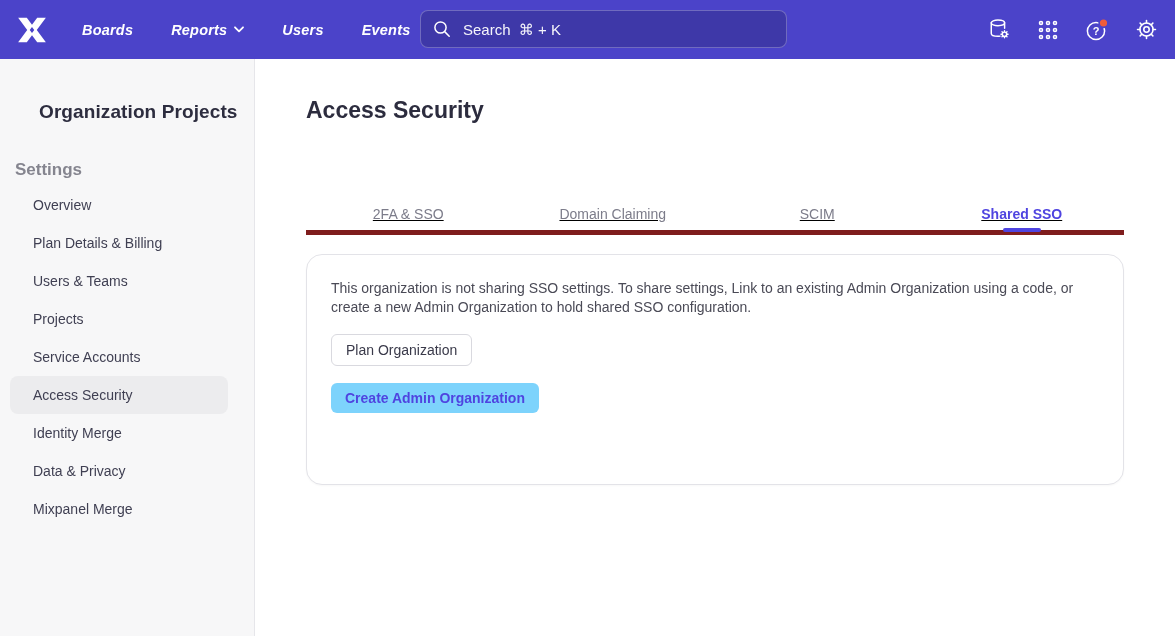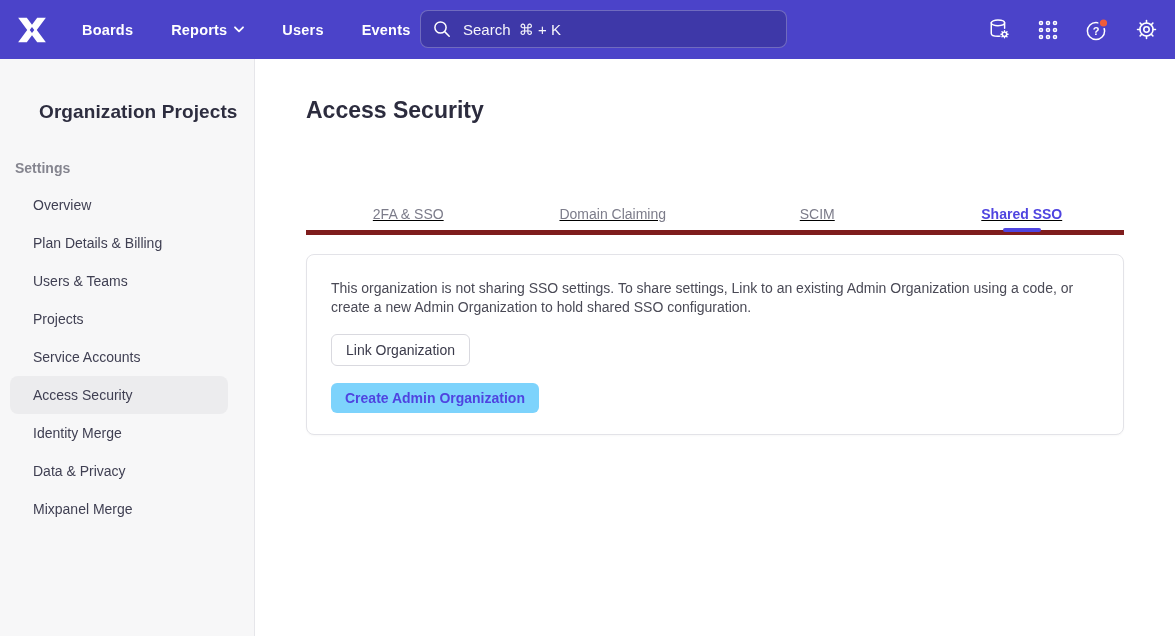--- a/index.html
+++ b/index.html
@@ -24,21 +24,21 @@
   .logo{
     position:absolute;left:16px;top:50%;transform:translateY(-50%);
     width:32px;height:28px;display:flex;align-items:center;justify-content:center;cursor:pointer;
   }
   .nav-links{
     position:absolute;left:82px;top:0;height:59px;
     display:flex;align-items:center;gap:38px;
   }
   .nav-link{
     display:flex;align-items:center;gap:7px;
-    color:#fff;font-size:14.5px;font-weight:600;letter-spacing:.2px;cursor:pointer;white-space:nowrap;
+    color:#fff;font-size:14.5px;font-weight:600;letter-spacing:.2px;cursor:pointer;white-space:nowrap;font-style:italic;
   }
   .search-wrap{
     position:absolute;left:420px;top:10px;width:367px;height:38px;
     background:rgba(0,0,0,0.16);border:1px solid rgba(255,255,255,0.26);
     border-radius:8px;display:flex;align-items:center;padding:0 12px;gap:10px;
   }
   .search-wrap input{
     flex:1;background:transparent;border:none;outline:none;
     color:#5eead4;font-size:15px;font-family:"Liberation Sans",sans-serif;font-weight:500;
   }
@@ -57,21 +57,21 @@
   .sidebar{
     position:absolute;top:59px;left:0;width:255px;height:577px;
     background:var(--sidebar-bg);border-right:1px solid #e6e6ea;
   }
   .sidebar-title{
     position:absolute;left:39px;top:42px;
     font-size:19px;font-weight:700;color:#2d2d3f;letter-spacing:.1px;
   }
   .sidebar-section{
     position:absolute;left:15px;top:101px;
-    font-size:14px;font-weight:600;color:#85858f;
+    font-size:17px;font-weight:600;color:#85858f;
   }
   .sidebar-list{position:absolute;left:0;right:16px;top:127px;}
   .sidebar-item{
     height:38px;display:flex;align-items:center;
     padding-left:33px;margin:0 10px;border-radius:8px;
     font-size:14px;color:#3f3f52;cursor:pointer;white-space:nowrap;
   }
   .sidebar-item{padding-left:23px;}
   .sidebar-item.active{background:var(--active-item-bg);}
 
@@ -90,22 +90,22 @@
   .tab{
     position:relative;display:flex;justify-content:center;align-items:flex-start;
     font-size:14px;color:#7c7c8a;cursor:pointer;padding-top:2px;font-weight:500;
   }
   .tab.active{color:var(--accent);font-weight:600;}
   .tab-underline{
     position:absolute;bottom:-2px;left:50%;transform:translateX(-50%);
     width:38px;height:4px;border-radius:2px;background:var(--accent);
   }
   .card{
-    position:absolute;left:50px;right:51px;top:136px;height:181px;
-    background:#fff;border:1px solid #e3e3e8;border-radius:8px;
+    position:absolute;left:50px;right:51px;top:136px;height:231px;
+    background:#fff;border:1px solid #e3e3e8;border-radius:16px;
     box-shadow:0 1px 2px rgba(0,0,0,0.03);
     padding:24px;
   }
   .card-desc{
     margin:0;width:760px;font-size:14px;line-height:19px;color:#4a4a56;
   }
   .card-actions{margin-top:17px;display:flex;flex-direction:column;align-items:flex-start;gap:17px;}
   .btn{
     font-family:"Liberation Sans",sans-serif;font-size:14px;
     padding:7px 14px;border-radius:6px;cursor:pointer;line-height:16px;
@@ -243,17 +243,17 @@
     </div>
     <div class="tab active">
       <span>Shared SSO</span>
       <div class="tab-underline"></div>
     </div>
   </div>
 
   <section class="card" style="top:195px;">
     <p class="card-desc">This organization is not sharing SSO settings. To share settings, Link to an existing Admin Organization using a code, or create a new Admin Organization to hold shared SSO configuration.</p>
     <div class="card-actions">
-      <button class="btn btn-secondary">Link Organization</button>
+      <button class="btn btn-secondary">Plan Organization</button>
       <button class="btn btn-tertiary">Create Admin Organization</button>
     </div>
   </section>
 </main>
 
 </body></html>

